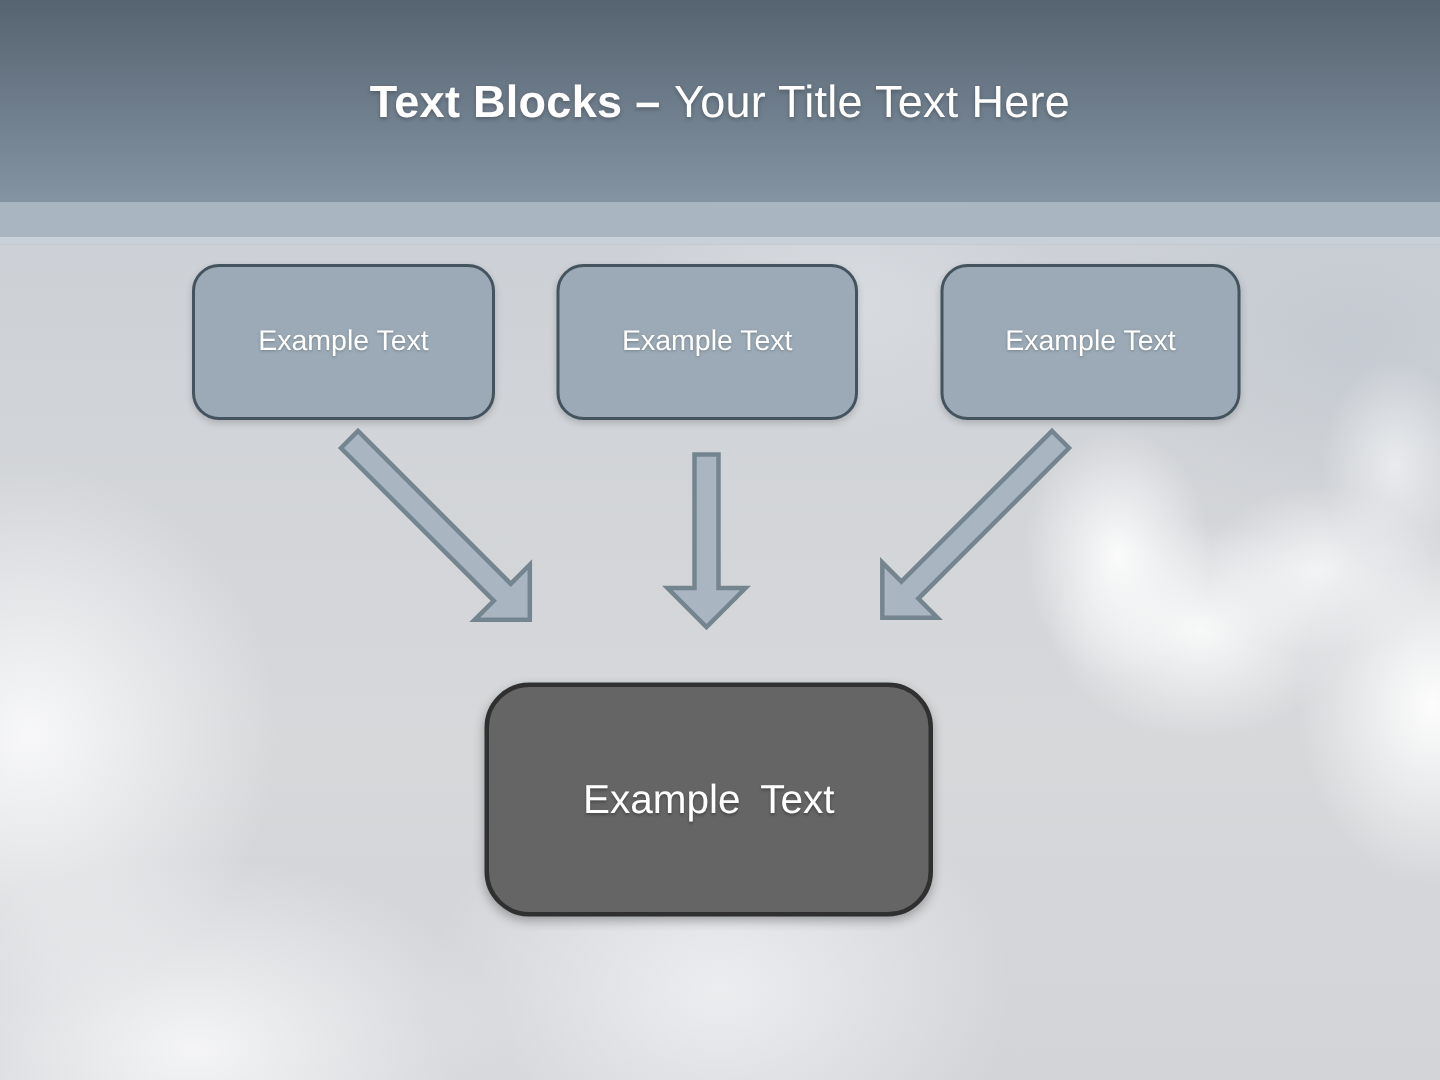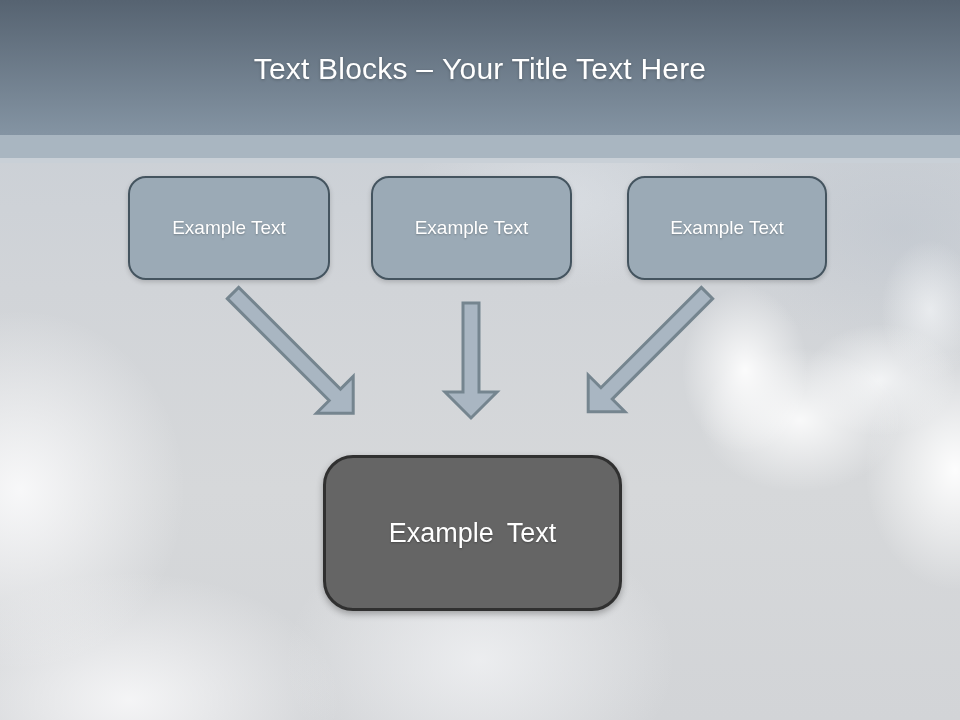--- a/index.html
+++ b/index.html
@@ -47,21 +47,21 @@
     left: 0; top: 52px;
     width: 100%;
     text-align: center;
     color: #ffffff;
     font-size: 30px;
     font-weight: 400;
     letter-spacing: 0.2px;
     text-shadow: 0 1px 3px rgba(0,0,0,.25);
     white-space: nowrap;
   }
-  .title .t-bold { font-weight: 400; margin-right: 9px; }
+  .title .t-bold { font-weight: 700; margin-right: 9px; }
 
   
   .strip {
     position: absolute;
     left: 0; top: 135px;
     width: 960px; height: 28px;
     background: #a9b6c1;
     border-bottom: 5px solid #c9d0d7;
   }
 

